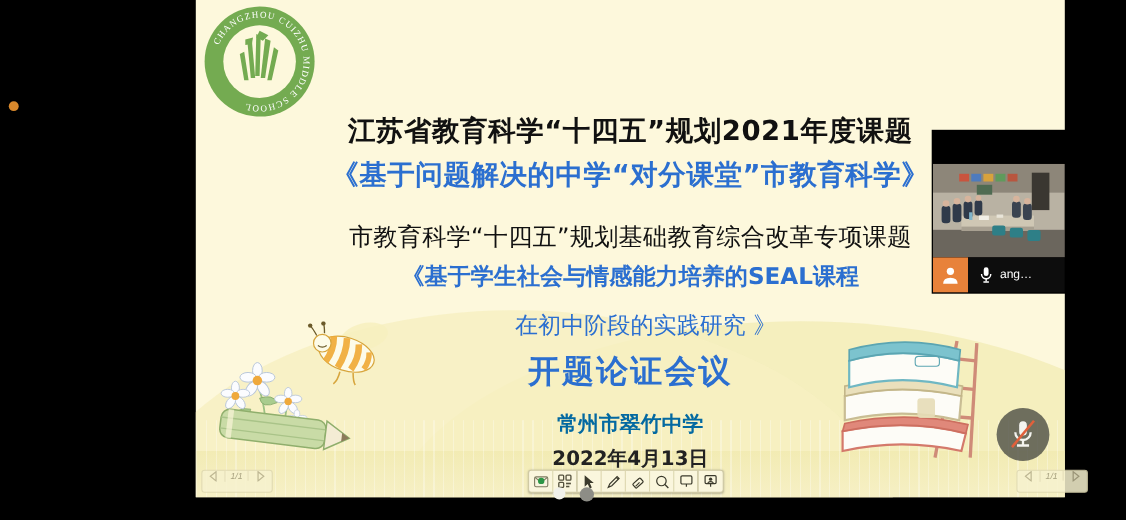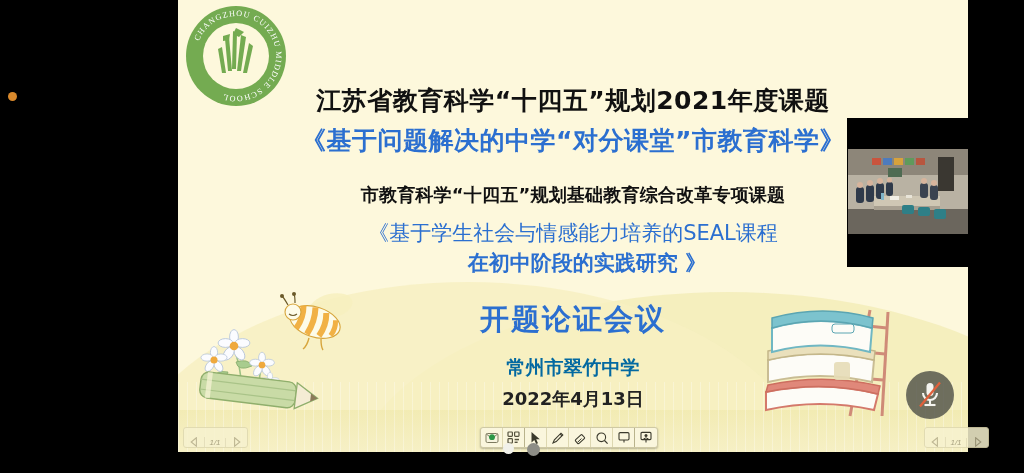--- a/index.html
+++ b/index.html
@@ -70,43 +70,44 @@
   }
 
   
   .title-wrap {
     position: absolute; left: 0; top: 0; width: 100%;
     text-align: center;
   }
   .t-line {
     font-family: "DejaVu Sans", sans-serif;
     white-space: nowrap;
+    margin-top: 18px;
   }
   .t1 {
     position:absolute; left:0; width:100%; top:84px;
     font-size: 25px; font-weight: bold; color: #111;
     letter-spacing: .5px;
   }
   .t2 {
     position:absolute; left:0; width:100%; top:124px;
     font-size: 25px; font-weight: bold; color: #2b6fd0;
     letter-spacing: .5px;
   }
   .t3 {
     position:absolute; left:0; width:100%; top:183px;
-    font-size: 18px; font-weight: bold; color: #111;
+    font-size: 22px; font-weight: normal; color: #111;
     letter-spacing: .2px;
   }
   .t4 {
     position:absolute; left:0; width:100%; top:219px;
-    font-size: 21px; font-weight: normal; color: #2b6fd0;
+    font-size: 21px; font-weight: bold; color: #2b6fd0;
   }
   .t5 {
-    position:absolute; left:0; width:100%; top:249px;
-    font-size: 21px; font-weight: bold; color: #2b6fd0; padding-left: 28px;
+    position:absolute; left:0; width:100%; top:264px;
+    font-size: 21px; font-weight: normal; color: #2b6fd0; padding-left: 28px;
   }
   .t6 {
     position:absolute; left:0; width:100%; top:300px;
     font-size: 29px; font-weight: bold; color: #2b6fd0;
     letter-spacing: 2px;
   }
   .t7 {
     position:absolute; left:0; width:100%; top:355px;
     font-size: 19px; font-weight: bold; color: #0369a1;
   }
@@ -161,21 +162,21 @@
     border-right:1px solid #ddd7b0; cursor:pointer;
   }
   #annot-toolbar .tb:last-child { border-right:none; }
   #annot-toolbar .tb.sep-strong { border-right:1px solid #b9b38c; }
   .tb-dot-w { position:absolute; left:503px; top:443px; width:11px; height:11px; border-radius:50%; background:#f1f1ea;}
   .tb-dot-g { position:absolute; left:527px; top:443px; width:13px; height:13px; border-radius:50%; background:#8d8d86;}
 
   
   .nav-group {
     position:absolute; top:427px; height:21px;
-    display:flex; align-items:flex-end;
+    display:flex; align-items:flex-start;
     background:#f7f2cf; border:1px solid #ded8b0; border-radius:3px;
     opacity:.85;
     font-style:italic;
   }
   .nav-group.left { left:183px; }
   .nav-group.right { right:35px; }
   .nav-group .nv {
     min-width:21px; padding:0 4px;
     display:flex; align-items:center; justify-content:center;
     border-right:1px solid #e3ddba;
@@ -392,20 +393,37 @@
           <rect x="54" y="56" width="12" height="9" rx="2"></rect>
           <rect x="70" y="58" width="12" height="9" rx="2"></rect>
           <rect x="86" y="60" width="12" height="10" rx="2"></rect>
         </g>
 
         <rect x="42" y="47" width="9" height="4" fill="#f2efe6"></rect>
         <rect x="58" y="46" width="6" height="3" fill="#e8e4d8"></rect>
         <rect x="33" y="44" width="3" height="7" fill="#7fb4c9"></rect>
       </svg>
     </div>
+    <div class="vt-strip">
+      <div class="vt-avatar">
+        <svg width="18" height="18" viewBox="0 0 18 18">
+          <circle cx="9" cy="5.6" r="3.3" fill="#fff"></circle>
+          <path d="M2.4 17 q0 -5.6 6.6 -5.6 q6.6 0 6.6 5.6 Z" fill="#fff"></path>
+        </svg>
+      </div>
+      <div class="vt-mic">
+        <svg width="11" height="16" viewBox="0 0 11 16">
+          <rect x="3.3" y="1" width="4.4" height="8" rx="2.2" fill="#fff"></rect>
+          <path d="M1.3 7.2 a4.2 4.2 0 0 0 8.4 0" stroke="#fff" stroke-width="1.3" fill="none"></path>
+          <line x1="5.5" y1="11.4" x2="5.5" y2="14" stroke="#fff" stroke-width="1.3"></line>
+          <line x1="3" y1="14.4" x2="8" y2="14.4" stroke="#fff" stroke-width="1.3"></line>
+        </svg>
+      </div>
+      <div class="vt-name">ang…</div>
+    </div>
   </div>
 
   <div id="mute-btn">
     <svg width="28" height="30" viewBox="0 0 28 30">
       <rect x="10.5" y="3" width="7" height="13" rx="3.5" fill="#f4f4ef"></rect>
       <path d="M7 13 a7 7 0 0 0 14 0" stroke="#f4f4ef" stroke-width="2.1" fill="none"></path>
       <line x1="14" y1="20" x2="14" y2="24.5" stroke="#f4f4ef" stroke-width="2.1"></line>
       <line x1="8.5" y1="25" x2="19.5" y2="25" stroke="#f4f4ef" stroke-width="2.1"></line>
       <line x1="4" y1="26.5" x2="24" y2="2.5" stroke="#e0603b" stroke-width="2.3"></line>
     </svg>

